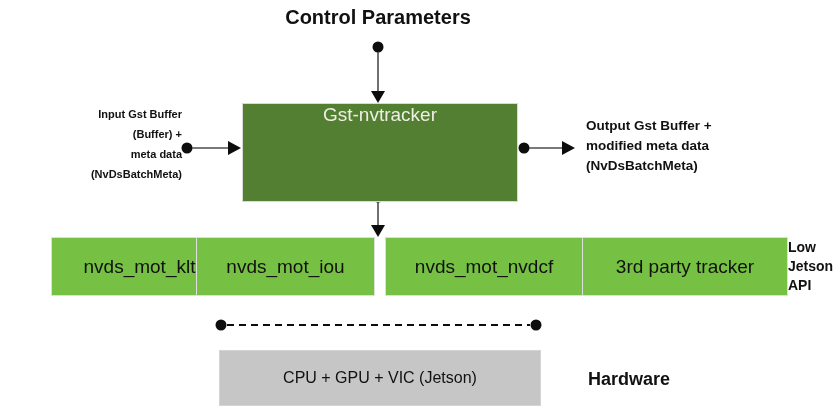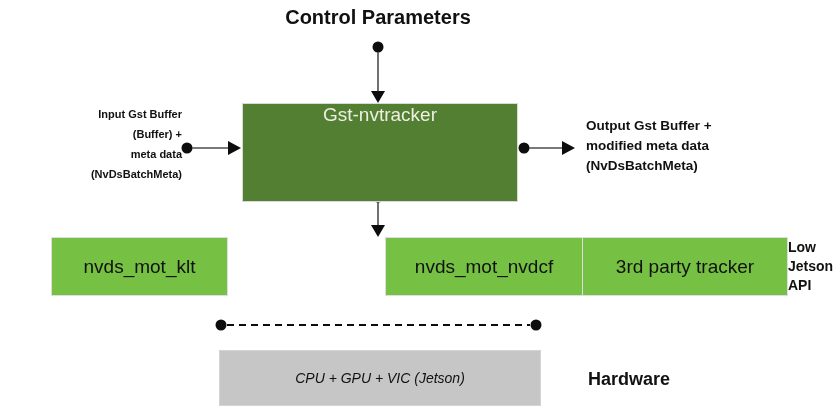--- a/index.html
+++ b/index.html
@@ -68,23 +68,22 @@
     font-weight: 600;
   }
   .hw-box {
     position: absolute;
     left: 219px; top: 350px;
     width: 322px; height: 56px;
     background: var(--hardware_gray, #c6c6c6);
     border: 1px solid #d4d4d4;
     box-sizing: border-box;
     display: flex; align-items: center; justify-content: center;
-    font-size: 14px;
+    font-size: 16px;
     color: #111111;
-    font-style: italic;
   }
   .hw-label {
     left: 588px; top: 369px; width: 120px;
     font-size: 18px;
     font-weight: 600;
   }
 </style>
 </head>
 <body>
 
@@ -138,20 +137,23 @@
 
   <div class="label output-label">
     <div>Output Gst Buffer +</div>
     <div>modified meta data</div>
     <div>(NvDsBatchMeta)</div>
   </div>
 
   <div class="ll-box ll-box-1">
     <span>nvds_mot_klt</span>
   </div>
+  <div class="ll-box ll-box-2">
+    <span>nvds_mot_iou</span>
+  </div>
   <div class="ll-box ll-box-3">
     <span>nvds_mot_nvdcf</span>
   </div>
   <div class="ll-box ll-box-4">
     <span>3rd party tracker</span>
   </div>
 
   <div class="label api-label">
     <div>Low</div>
     <div>Jetson</div>

